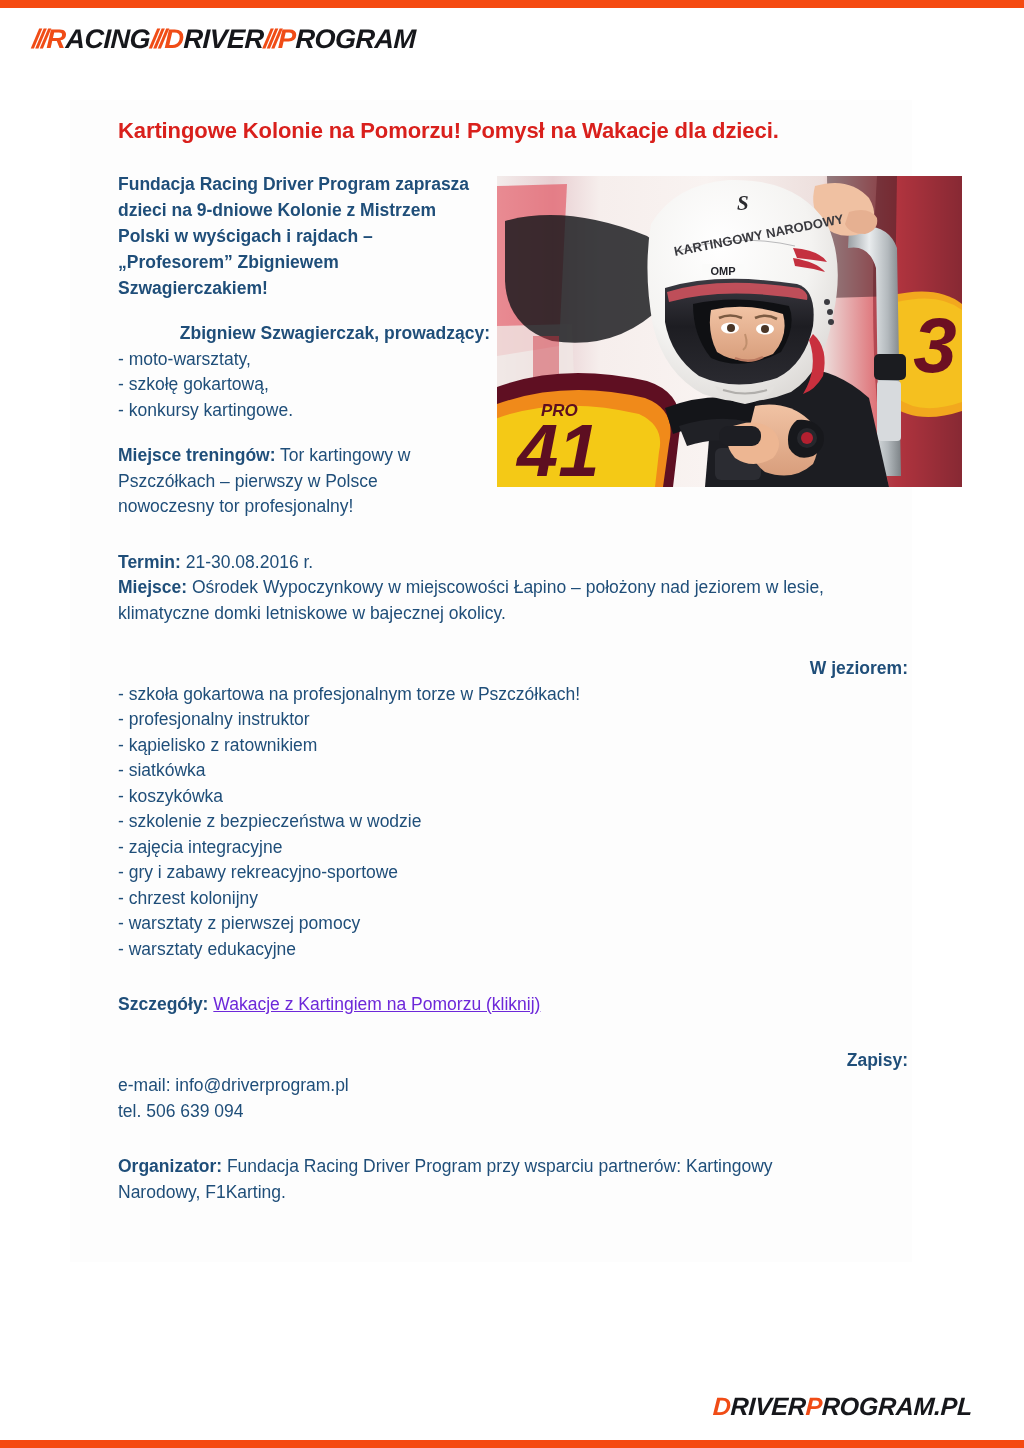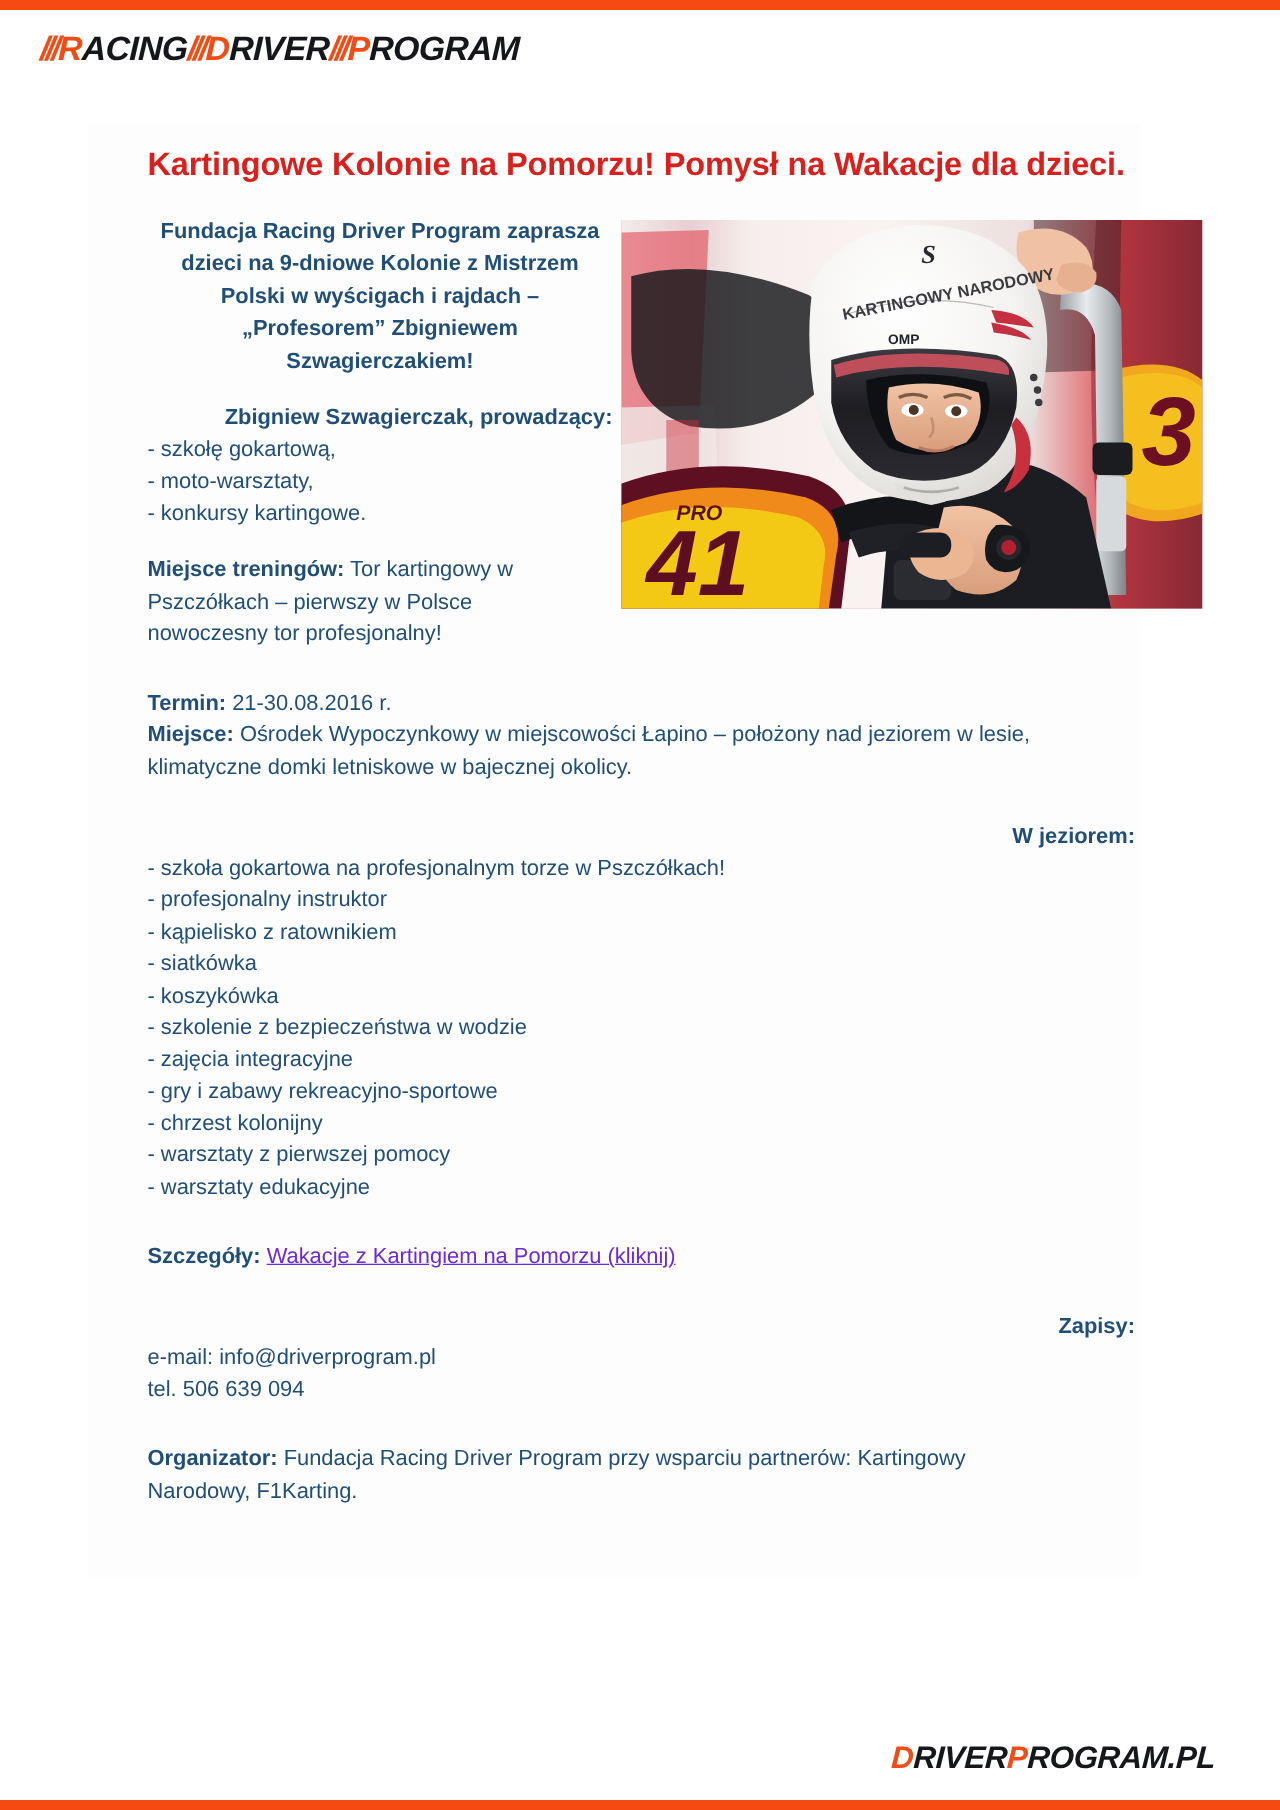--- a/index.html
+++ b/index.html
@@ -78,36 +78,35 @@
     left: 118px; top: 118px;
     width: 790px;
     color: #1f4e79;
     font-size: 17.5px;
     line-height: 25.5px;
   }
 
   .headline {
     color: #d9201c;
     font-weight: bold;
-    font-size: 26px;
+    font-size: 22px;
     line-height: 26px;
     margin-bottom: 27px;
     letter-spacing: -0.1px;
   }
 
   .narrow { width: 372px; }
 
   .blk { margin-bottom: 20px; }
 
   .bold { font-weight: bold; text-align: right; }
 
   .lead {
     font-weight: bold;
     line-height: 26px;
-    text-align: center;
   }
 
   .row { white-space: nowrap; }
 
   .wide { width: 790px; }
 
   .link {
     color: #6d28d9;
     text-decoration: underline;
   }
@@ -305,22 +304,22 @@
     <div class="blk narrow lead">
       <div class="row">Fundacja Racing Driver Program zaprasza</div>
       <div class="row">dzieci na 9-dniowe Kolonie z Mistrzem</div>
       <div class="row">Polski w wyścigach i rajdach –</div>
       <div class="row">„Profesorem” Zbigniewem</div>
       <div class="row">Szwagierczakiem!</div>
     </div>
 
     <div class="blk narrow">
       <div class="bold">Zbigniew Szwagierczak, prowadzący:</div>
+      <div>- moto-warsztaty,</div>
       <div>- szkołę gokartową,</div>
-      <div>- moto-warsztaty,</div>
       <div>- konkursy kartingowe.</div>
     </div>
 
     <div class="blk narrow">
       <div><span class="bold">Miejsce treningów:</span><span> Tor kartingowy w</span></div>
       <div>Pszczółkach – pierwszy w Polsce</div>
       <div>nowoczesny tor profesjonalny!</div>
     </div>
 
     <div class="gap-sm"></div>

